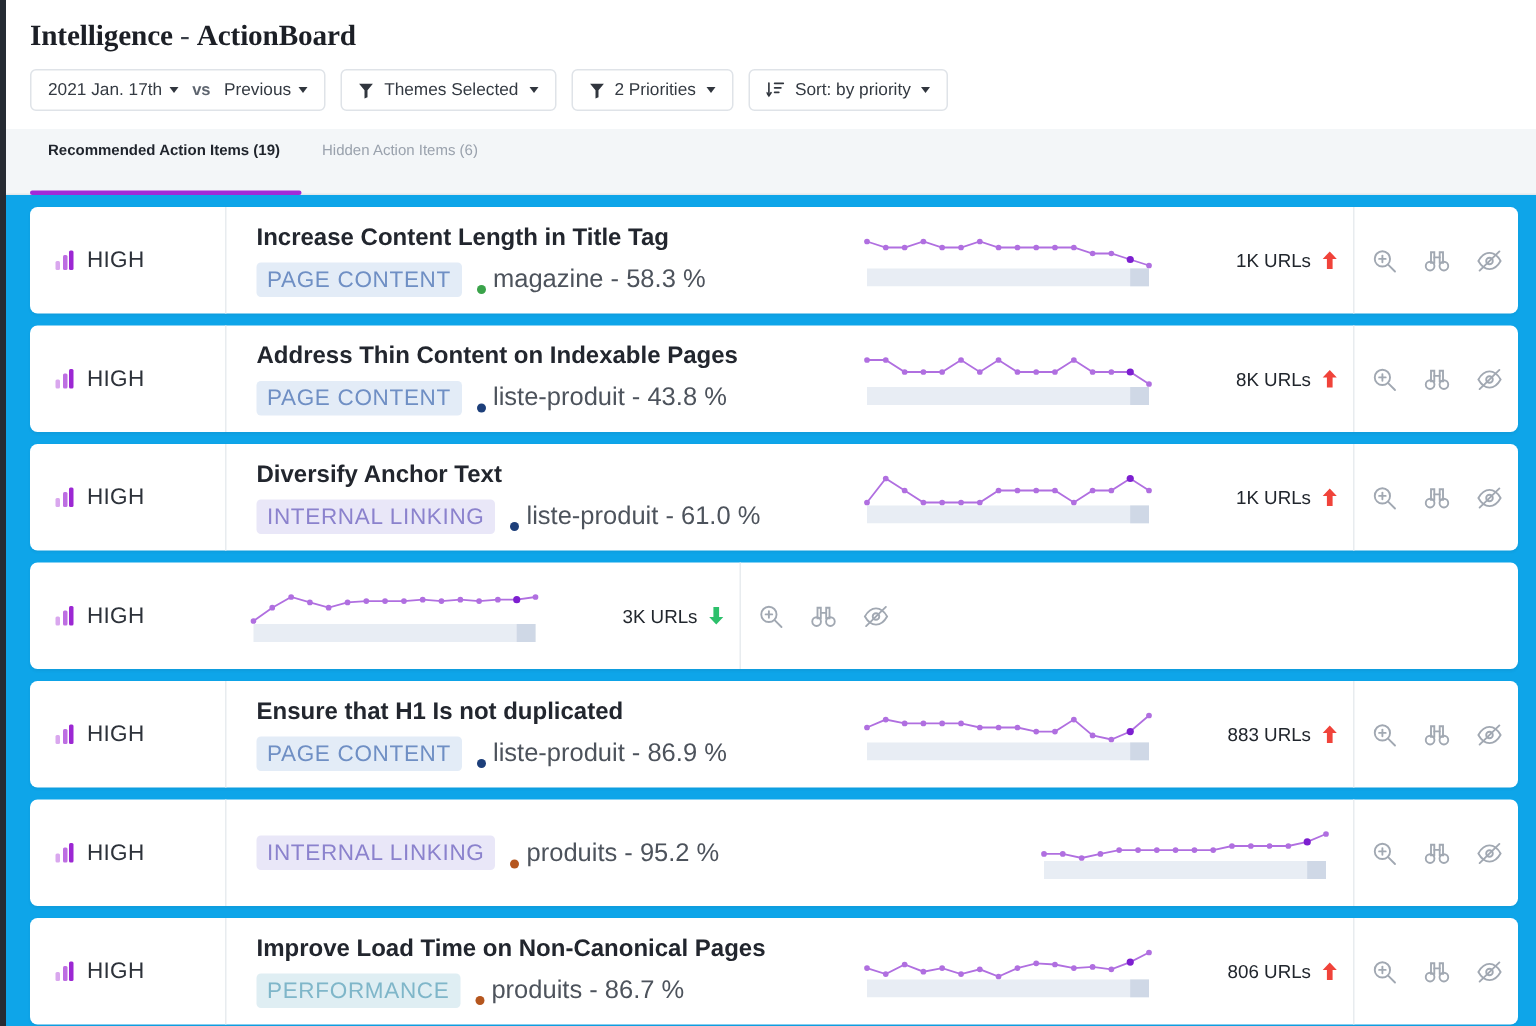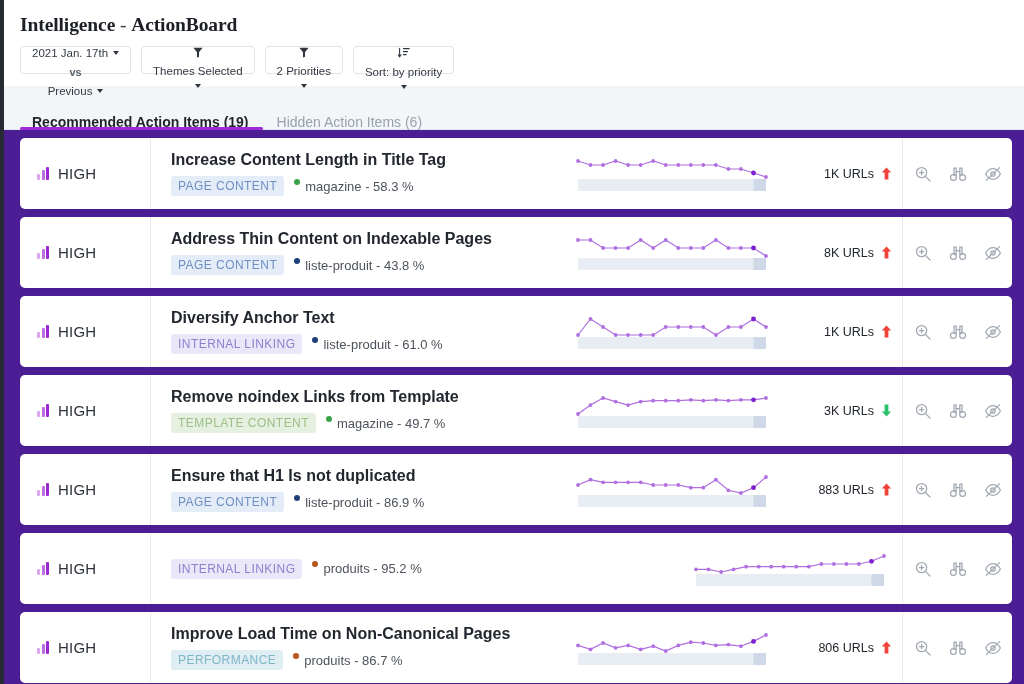--- a/index.html
+++ b/index.html
@@ -5,21 +5,21 @@
   * { box-sizing: border-box; margin: 0; padding: 0; }
   html, body {
     width: 1024px; height: 684px;
     background: #eef2f5;
     font-family: "Liberation Sans", sans-serif;
     overflow: hidden;
   }
   #app {
     position: relative;
     width: 1024px; height: 684px;
-    background: #4c1d95;
+    background: #0ea5e9;
     border-left: 4px solid #262b33;
     overflow: hidden;
   }
 
   
   .header {
     background: #ffffff;
     padding: 8px 0 0 0;
   }
   .title {
@@ -46,21 +46,20 @@
     gap: 7px;
     height: 28px;
     padding: 0 11px;
     border: 1px solid #dfe3e8;
     border-radius: 4px;
     background: #fff;
     font-size: 11.5px;
     color: #343a42;
     white-space: nowrap;
     cursor: pointer;
-    flex-direction: column;
   }
   .ctl .vs {
     font-size: 11px; color: #5d646e; font-weight: 700;
     padding: 0 2px;
     text-align: right;
   }
   .caret {
     width: 0; height: 0;
     border-left: 3.6px solid transparent;
     border-right: 3.6px solid transparent;
@@ -76,22 +75,22 @@
   .tabbar {
     display: flex;
     align-items: flex-end;
     gap: 0;
     background: #f3f6f8;
     border-bottom: 1px solid #e3e8ec;
     padding: 0 16px;
     height: 44px;
   }
   .tab {
-    font-size: 14px;
-    padding: 0 14px 0 14px;
+    font-size: 10px;
+    padding: 0 14px 23px 14px;
     color: #9aa2ad;
     cursor: pointer;
     position: relative;
     line-height: 1;
     align-self: flex-end;
     white-space: nowrap;
   }
   .tab:first-child { padding-left: 12px; }
   .tab.active { color: #1f242c; font-weight: bold; }
   .tab.active::after {
@@ -145,31 +144,31 @@
   .item-title {
     font-size: 16px;
     font-weight: bold;
     color: #22262e;
     white-space: nowrap;
     overflow: hidden;
     text-overflow: ellipsis;
   }
   .meta { display: flex; align-items: center; gap: 10px; }
   .chip {
-    font-size: 12px;
+    font-size: 15px;
     letter-spacing: 0.45px;
     padding: 3px 7px 3px 7px;
     border-radius: 3px;
     white-space: nowrap;
     font-weight: 500;
     text-align: right;
   }
   .seg-info {
-    display: flex; align-items: flex-start; gap: 5px;
-    font-size: 13px; color: #4d535c;
+    display: flex; align-items: flex-end; gap: 5px;
+    font-size: 17px; color: #4d535c;
     white-space: nowrap;
   }
   .dot { width: 6px; height: 6px; border-radius: 50%; display: block; flex: none; }
 
   .col-spark {
     width: 225px; flex: none;
     display: flex; align-items: center; justify-content: center;
   }
   .spark { width: 198px; height: 34px; display: block; }
 
@@ -482,30 +481,20 @@
       </div>
       <div class="card">
         <div class="col-priority">
           <span class="bars">
             <i></i>
             <i></i>
             <i></i>
           </span>
           <span class="priority-label">HIGH</span>
         </div>
-        <div class="col-main">
-          <div class="item-title">Remove noindex Links from Template</div>
-          <div class="meta">
-            <span class="chip" style="background: rgb(230, 240, 225); color: rgb(157, 191, 135);">TEMPLATE CONTENT</span>
-            <span class="seg-info">
-              <span class="dot" style="background: rgb(58, 163, 74);"></span>
-              <span>magazine - 49.7 %</span>
-            </span>
-          </div>
-        </div>
         <div class="col-spark">
           <svg class="spark" viewBox="0 0 198 34">
             <rect x="5" y="22" width="188" height="12" fill="#e8edf4"></rect>
             <rect x="180.46666666666667" y="22" width="12.533333333333331" height="12" fill="#cfd8e6"></rect>
             <polyline points="5.0,20.0 17.5,11.1 30.1,4.0 42.6,7.6 55.1,11.1 67.7,7.6 80.2,6.7 92.7,6.7 105.3,6.7 117.8,5.8 130.3,6.7 142.9,5.8 155.4,6.7 167.9,5.8 180.5,5.8 193.0,4.0" fill="none" stroke="#b06fe0" stroke-width="1.2"></polyline>
             <circle cx="5.0" cy="20.0" r="1.9" fill="#b06fe0"></circle>
             <circle cx="17.5" cy="11.1" r="1.9" fill="#b06fe0"></circle>
             <circle cx="30.1" cy="4.0" r="1.9" fill="#b06fe0"></circle>
             <circle cx="42.6" cy="7.6" r="1.9" fill="#b06fe0"></circle>
             <circle cx="55.1" cy="11.1" r="1.9" fill="#b06fe0"></circle>

